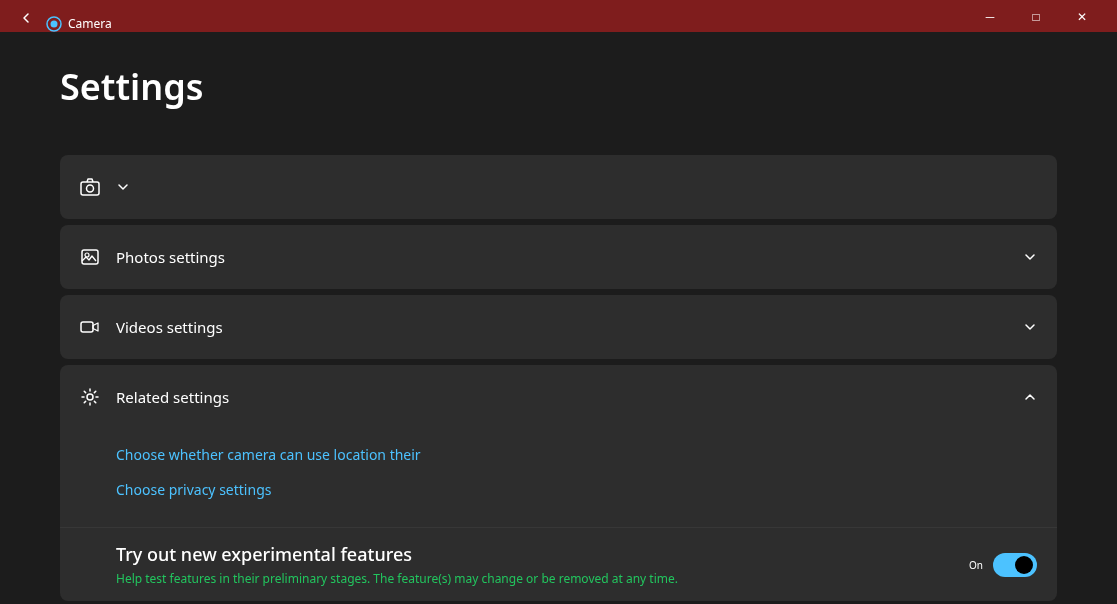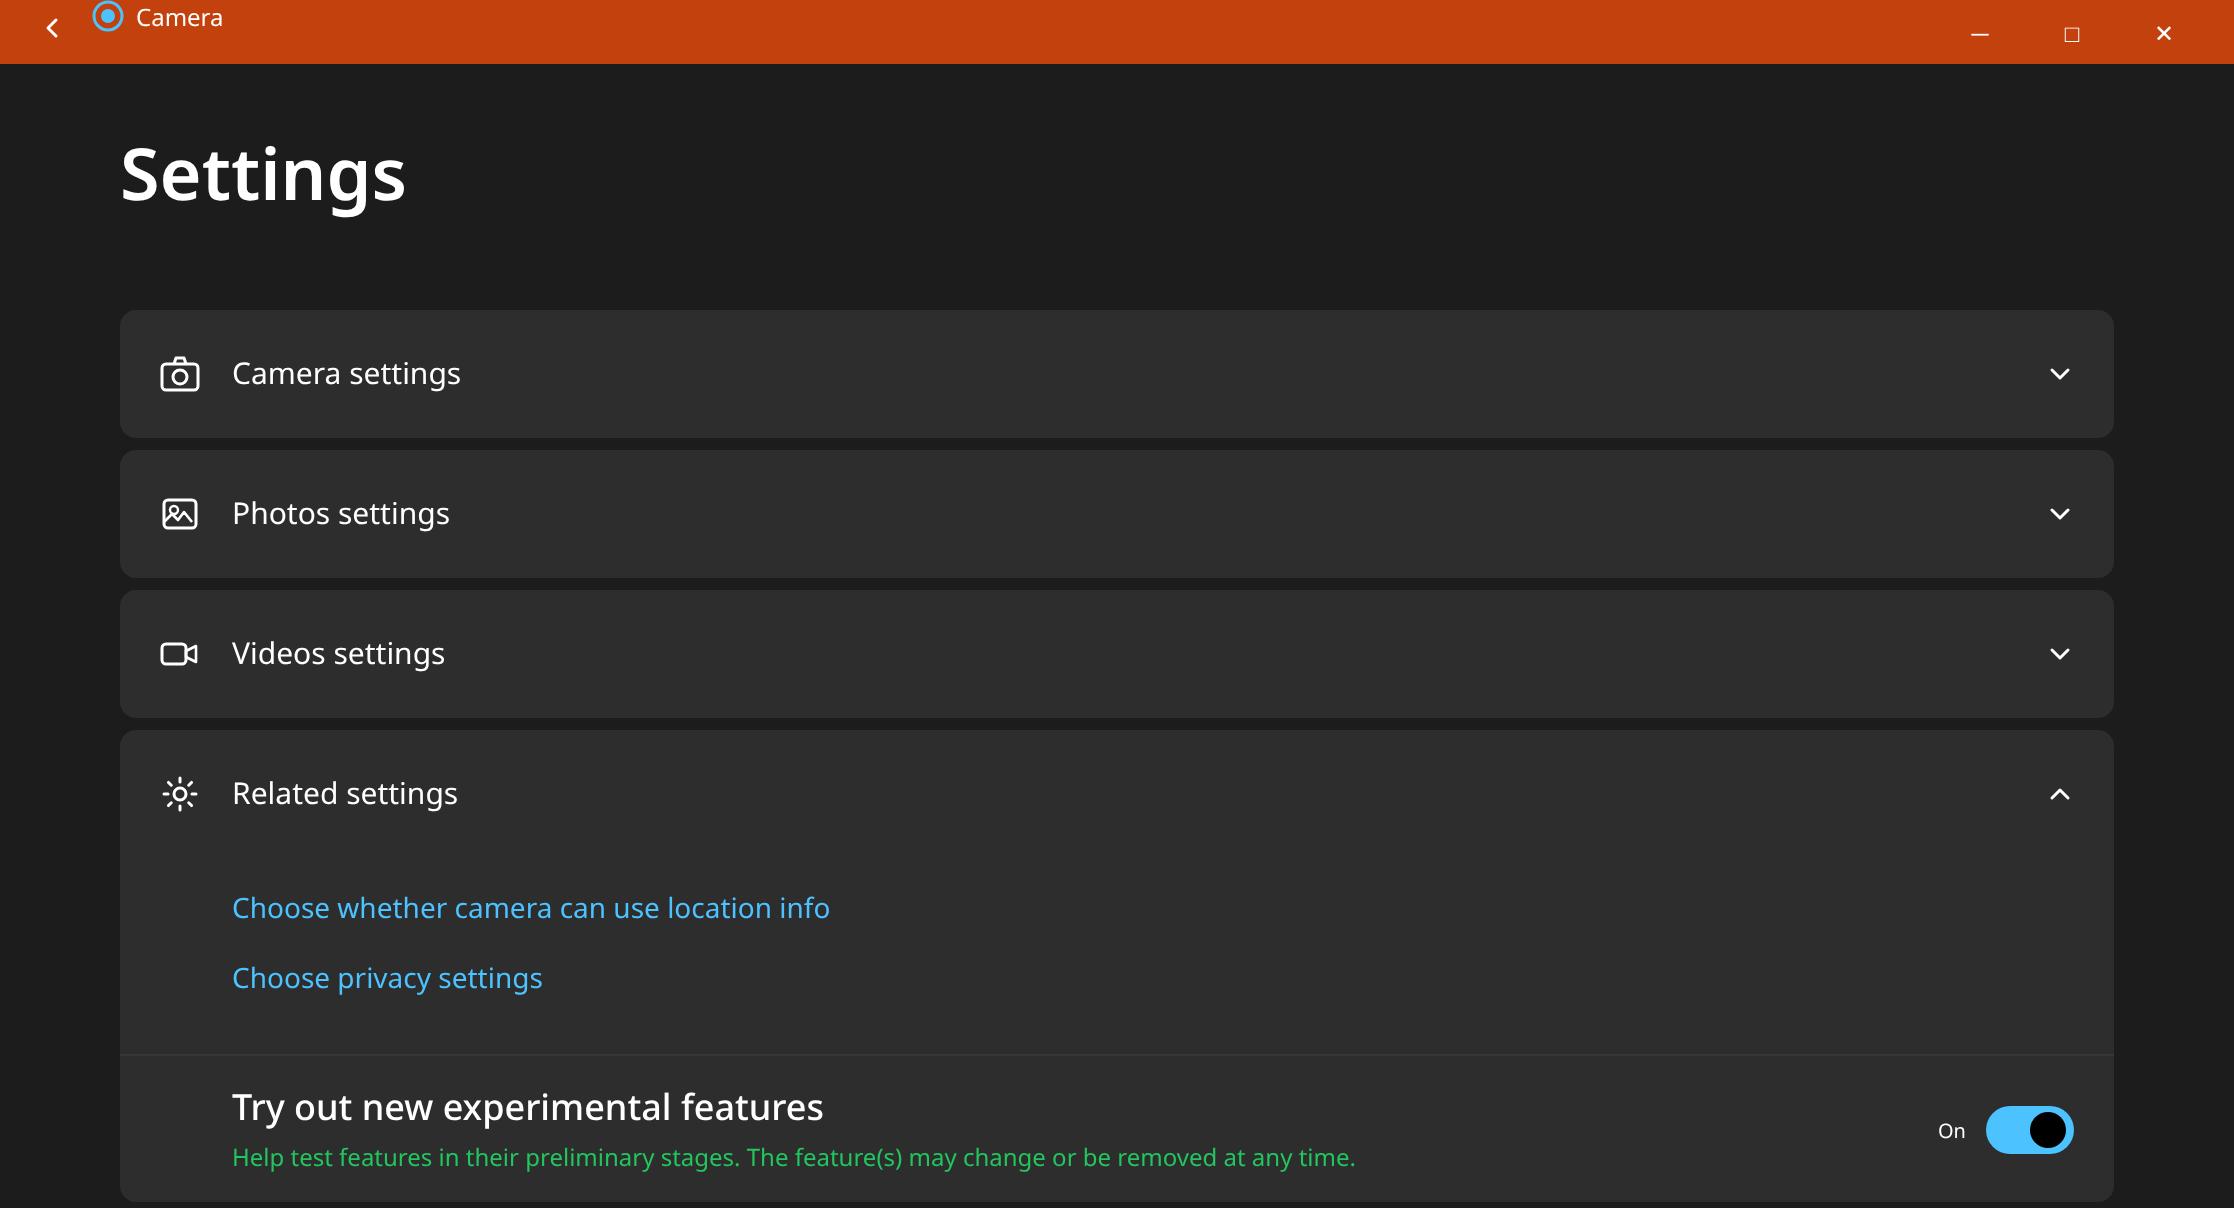--- a/index.html
+++ b/index.html
@@ -11,23 +11,23 @@
       color: #ffffff;
       font-family: 'Segoe UI', system-ui, sans-serif;
       overflow: hidden;
       display: flex;
       flex-direction: column;
     }
 
     
     .title-bar {
       display: flex;
-      align-items: flex-start;
+      align-items: flex-end;
       height: 32px;
-      background: #c2410c;
+      background: #7f1d1d;
       padding: 0 12px;
       flex-shrink: 0;
     }
 
     .title-bar-back {
       width: 28px;
       height: 28px;
       display: flex;
       align-items: center;
       justify-content: center;
@@ -233,21 +233,20 @@
 
   <div class="settings-section">
     <div class="settings-section-header">
       <div class="section-icon">
         <svg width="20" height="20" viewBox="0 0 20 20" fill="none">
           <rect x="1" y="5" width="18" height="13" rx="2" stroke="white" stroke-width="1.5"></rect>
           <circle cx="10" cy="11.5" r="3.5" stroke="white" stroke-width="1.5"></circle>
           <path d="M7 5L8 2h4l1 3" stroke="white" stroke-width="1.5" stroke-linejoin="round"></path>
         </svg>
       </div>
-      <span class="section-label">Camera settings</span>
       <span class="chevron-icon">
         <svg width="14" height="14" viewBox="0 0 14 14" fill="none">
           <path d="M3 5L7 9L11 5" stroke="white" stroke-width="1.5" stroke-linecap="round" stroke-linejoin="round"></path>
         </svg>
       </span>
     </div>
   </div>
 
   <div class="settings-section">
     <div class="settings-section-header">
@@ -293,21 +292,21 @@
         </svg>
       </div>
       <span class="section-label">Related settings</span>
       <span class="chevron-icon">
         <svg width="14" height="14" viewBox="0 0 14 14" fill="none">
           <path d="M3 9L7 5L11 9" stroke="white" stroke-width="1.5" stroke-linecap="round" stroke-linejoin="round"></path>
         </svg>
       </span>
     </div>
     <div class="section-content">
-      <a class="section-link">Choose whether camera can use location info</a>
+      <a class="section-link">Choose whether camera can use location their</a>
       <a class="section-link">Choose privacy settings</a>
     </div>
 
     <div class="experimental-row">
       <div class="experimental-text">
         <div class="experimental-title">Try out new experimental features</div>
         <div class="experimental-desc">Help test features in their preliminary stages. The feature(s) may change or be removed at any time.</div>
       </div>
       <div class="toggle-container">
         <span class="toggle-label">On</span>

